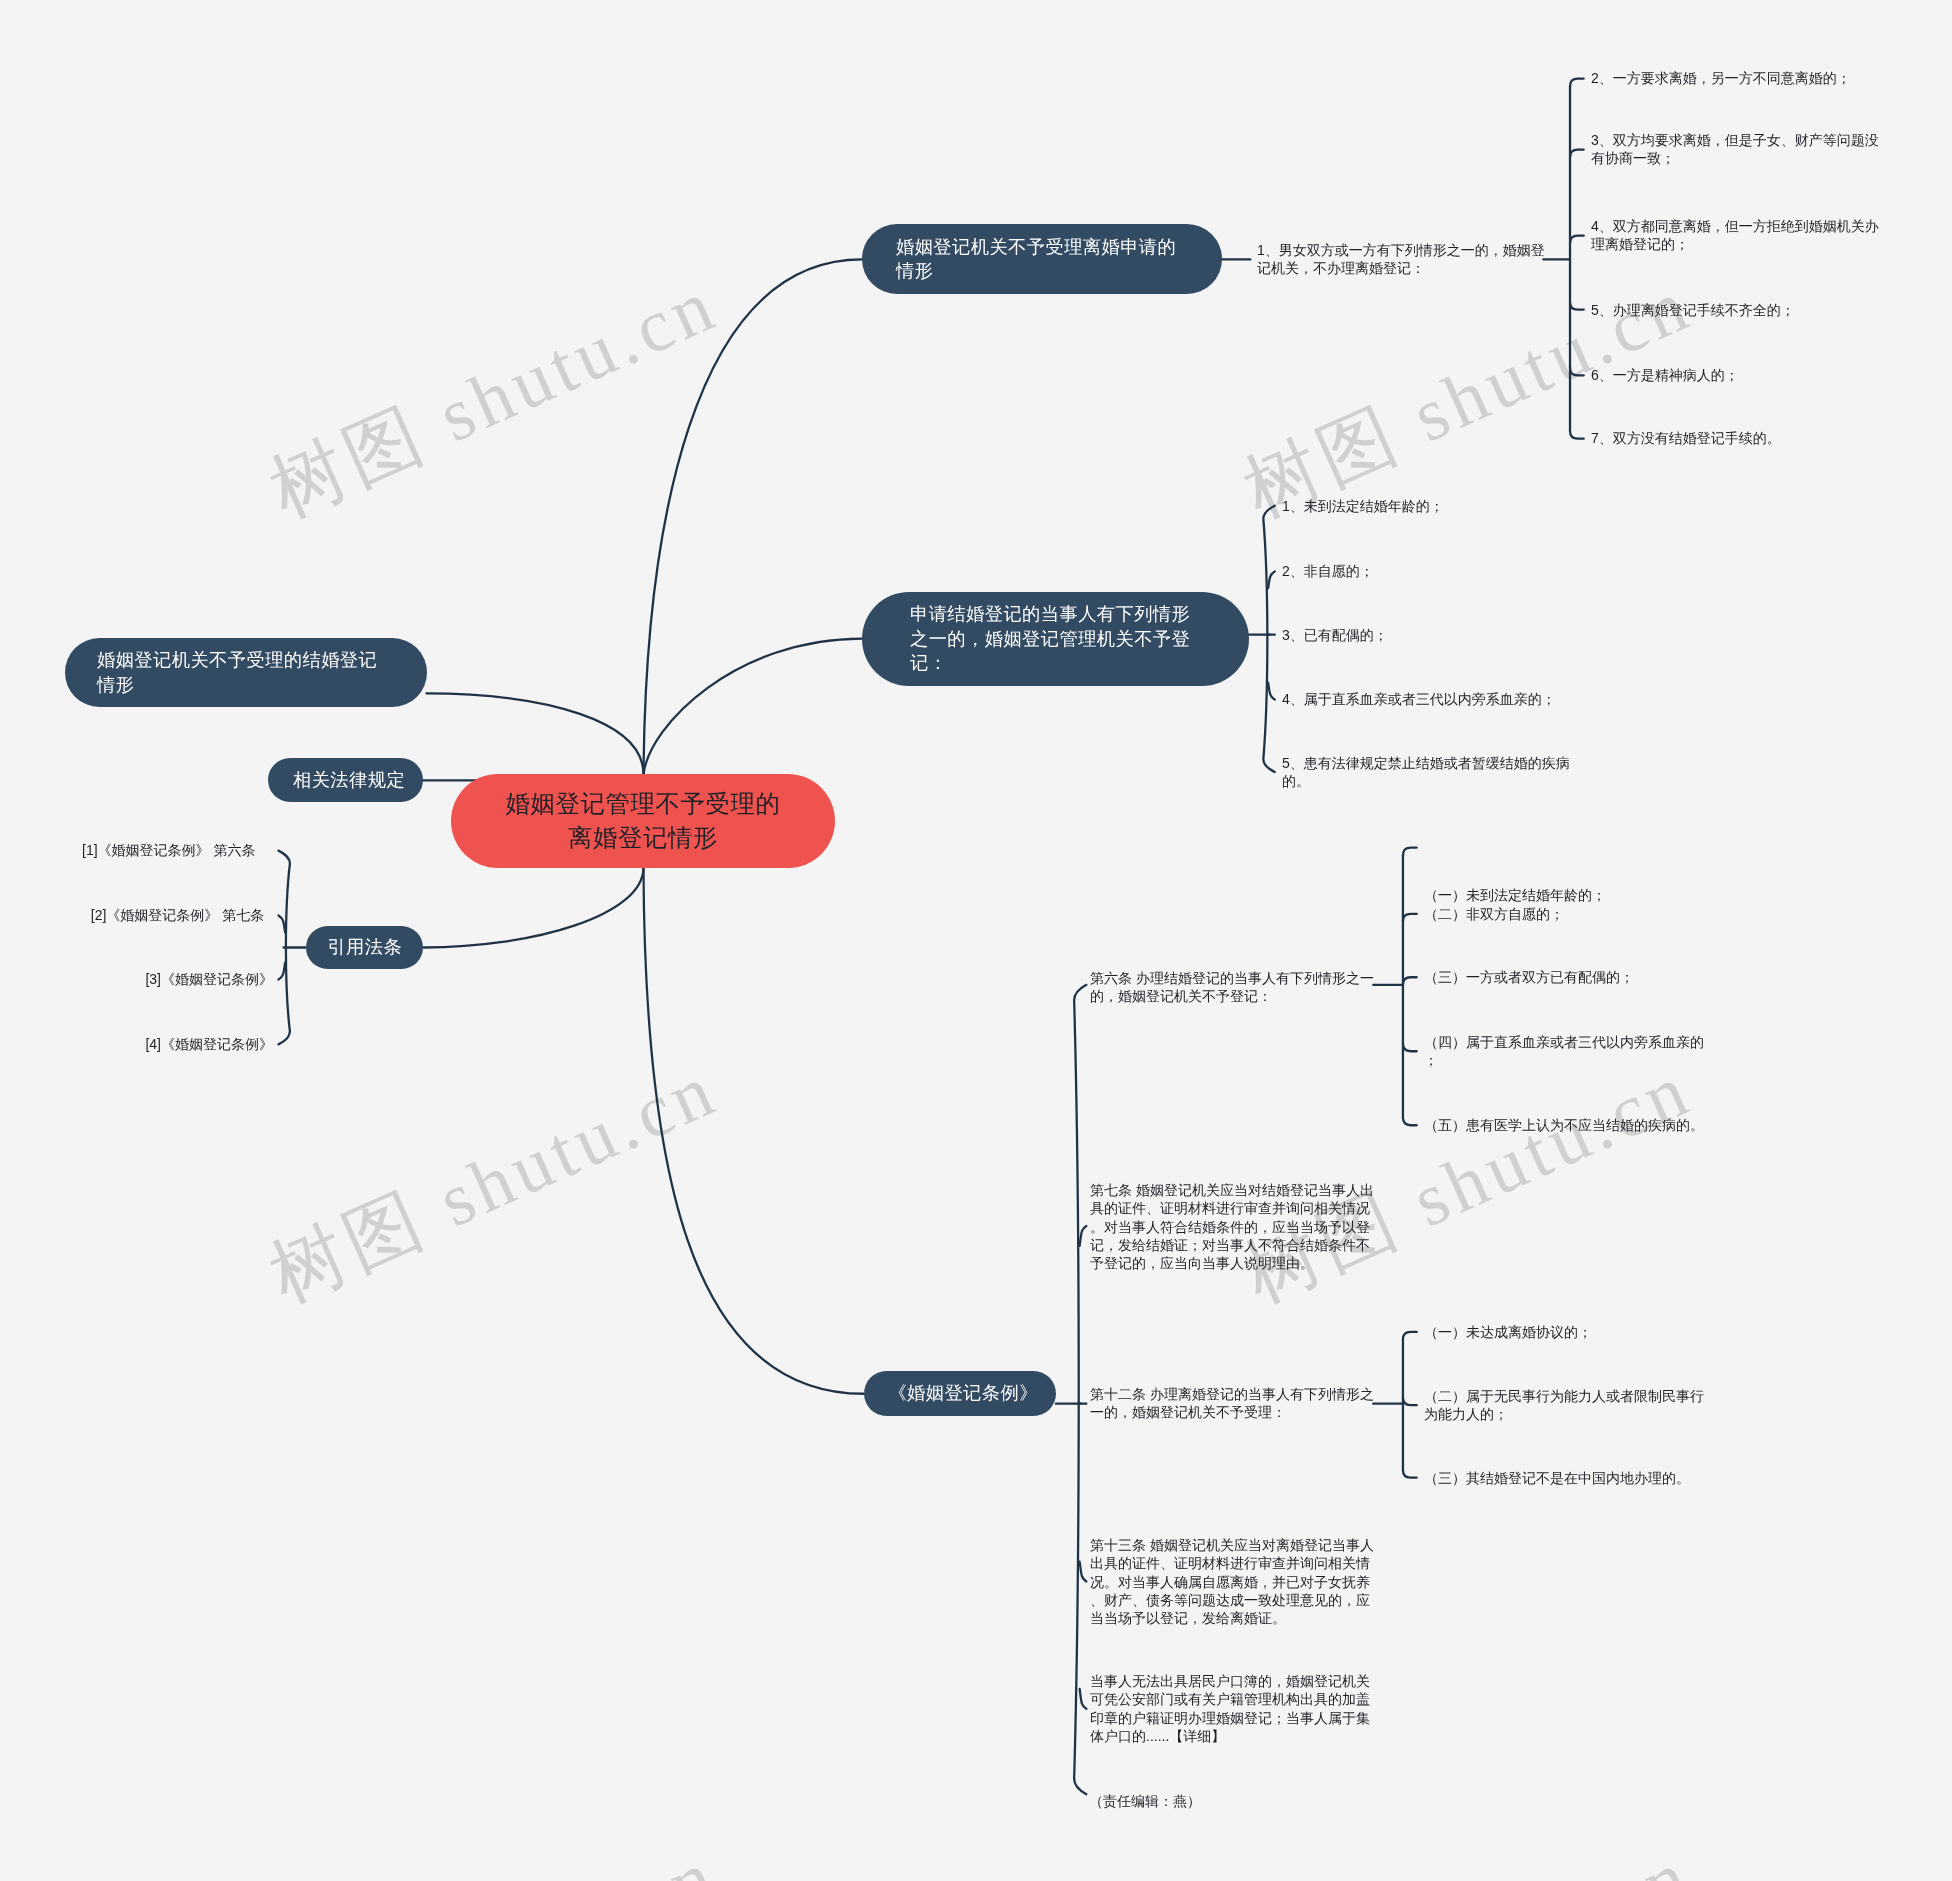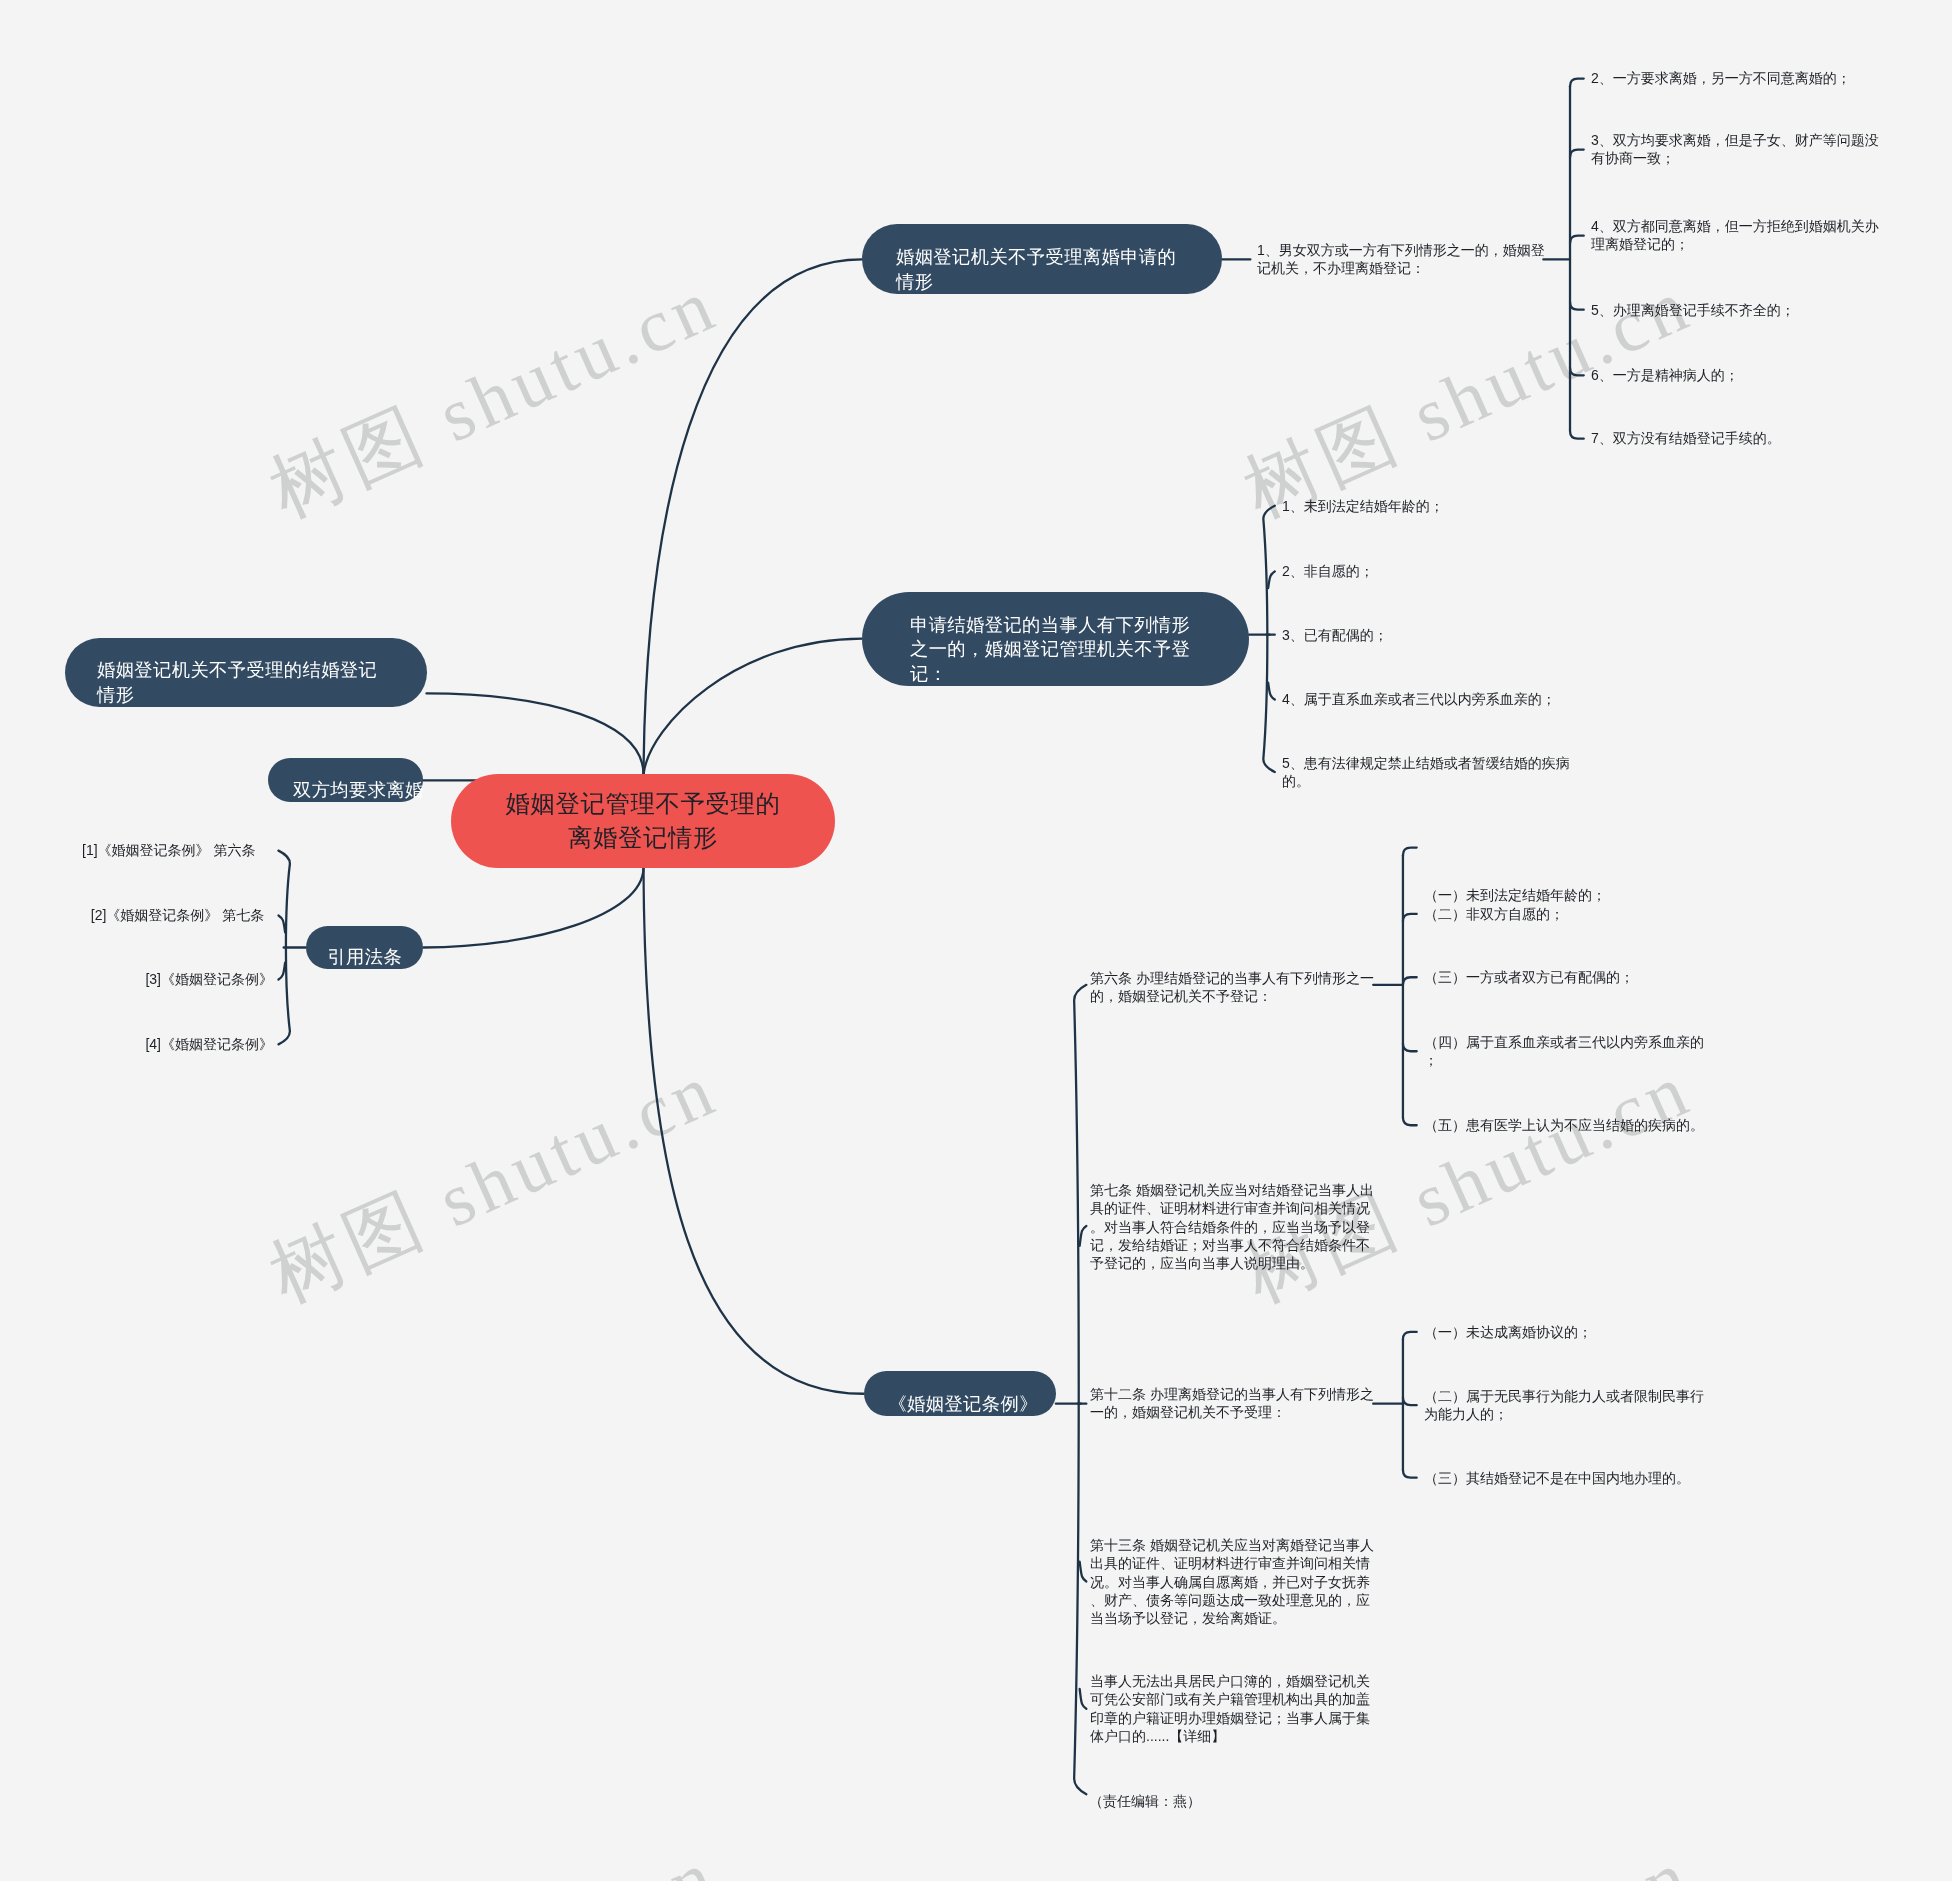--- a/index.html
+++ b/index.html
@@ -6,21 +6,21 @@
   html,body{margin:0;padding:0;}
   body{width:1953px;height:1882px;background:#f4f4f5;overflow:hidden;
        font-family:"Liberation Sans", sans-serif;}
   #canvas{position:relative;width:1953px;height:1882px;overflow:hidden;background:#f4f4f5;}
   #wmlayer{position:absolute;left:0;top:0;width:1953px;height:1882px;overflow:hidden;pointer-events:none;}
   .wm{position:absolute;color:#cfd0d0;font-size:75px;white-space:nowrap;
       transform:rotate(-24deg);transform-origin:0 50%;
       font-family:"Liberation Serif", serif;letter-spacing:5.3px;}
   svg#edges{position:absolute;left:0;top:0;width:1953px;height:1882px;pointer-events:none;}
   .node{position:absolute;box-sizing:border-box;background:#334b62;color:#ffffff;
-        border-radius:61px;display:flex;align-items:flex-end;
+        border-radius:61px;display:flex;align-items:center;
         font-size:18.3px;line-height:24.4px;letter-spacing:0.4px;}
   .node>span{display:block;}
   .root{position:absolute;box-sizing:border-box;background:#ef5350;color:#1e2128;
         border-radius:61px;display:flex;align-items:center;justify-content:center;
         text-align:center;font-size:24.4px;line-height:34px;letter-spacing:0.6px;}
   .leaf{position:absolute;color:#1d2025;font-size:14px;line-height:18.3px;
         line-break:anywhere;word-break:break-word;}
 </style>
 </head>
 <body>
@@ -88,21 +88,21 @@
 <div class="node" style="left:862px;top:224px;width:360px;height:70px;padding-left:34px">
       <span style="width:290px">婚姻登记机关不予受理离婚申请的情形</span>
     </div>
 <div class="node" style="left:862px;top:592px;width:387px;height:94px;padding-left:48px">
       <span style="width:290px">申请结婚登记的当事人有下列情形之一的，婚姻登记管理机关不予登记：</span>
     </div>
 <div class="node" style="left:65px;top:638px;width:362px;height:69px;padding-left:32px">
       <span style="width:290px">婚姻登记机关不予受理的结婚登记情形</span>
     </div>
 <div class="node" style="left:268px;top:758px;width:155px;height:44px;padding-left:25px">
-      <span style="white-space:nowrap">双方均要求离婚</span>
+      <span style="white-space:nowrap">相关法律规定</span>
     </div>
 <div class="node" style="left:306px;top:926px;width:117px;height:43px;padding-left:21.4px">
       <span style="white-space:nowrap">引用法条</span>
     </div>
 <div class="node" style="left:864px;top:1371px;width:192px;height:45px;padding-left:24.4px">
       <span style="white-space:nowrap">《婚姻登记条例》</span>
     </div>
 <div class="leaf" style="left:1257px;top:241px;width:291px">1、男女双方或一方有下列情形之一的，婚姻登记机关，不办理离婚登记：</div>
 <div class="leaf" style="left:1591px;top:69px;width:291px">2、一方要求离婚，另一方不同意离婚的；</div>
 <div class="leaf" style="left:1591px;top:131px;width:291px">3、双方均要求离婚，但是子女、财产等问题没有协商一致；</div>

